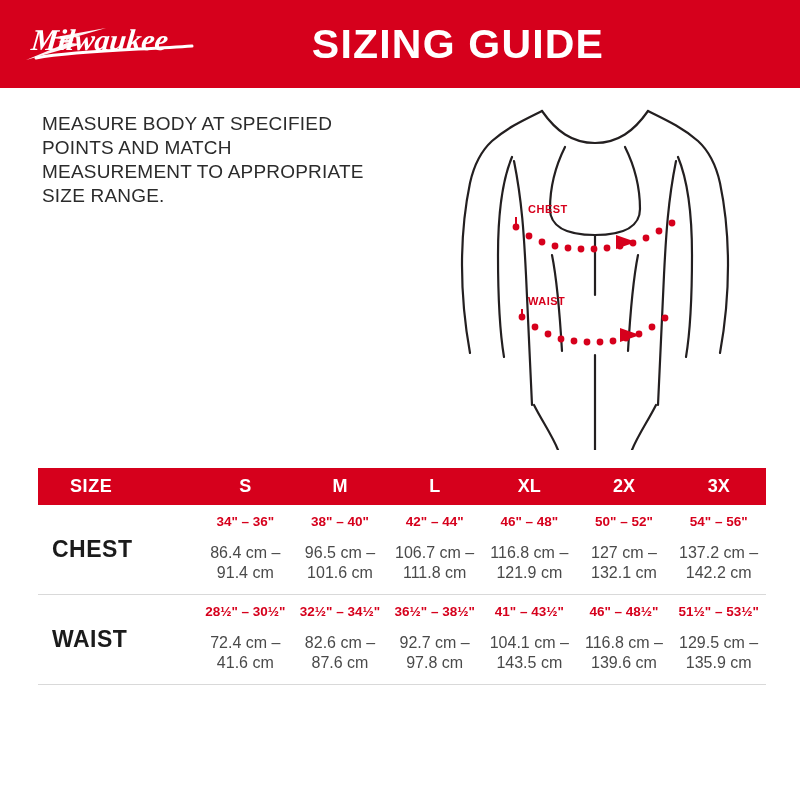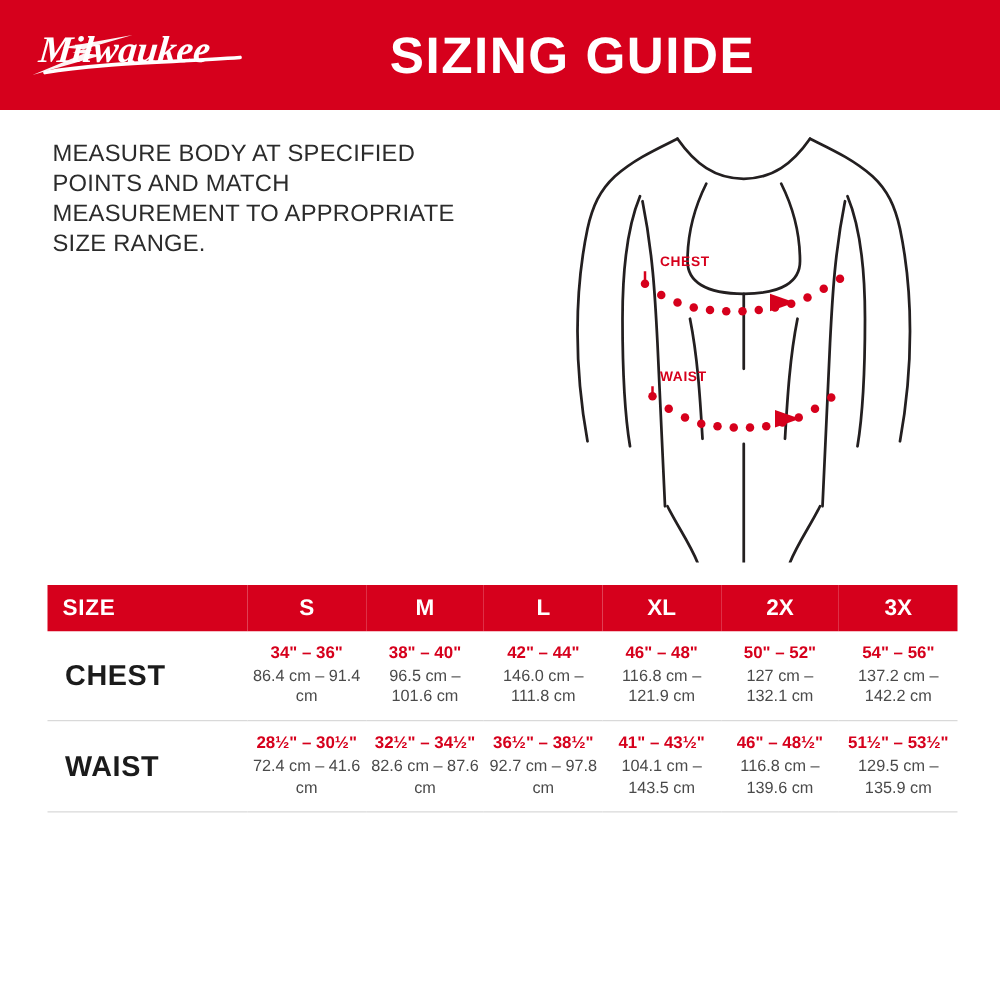--- a/index.html
+++ b/index.html
@@ -82,21 +82,21 @@
     border-collapse: collapse;
     table-layout: fixed;
   }
   .tbl th.size-head {
     background: #d6001c;
     color: #ffffff;
     font-size: 18px;
     font-weight: bold;
     letter-spacing: 0.6px;
     text-align: left;
-    padding: 8px 0 8px 12px;
+    padding: 8px 0 8px 32px;
     height: 36px;
   }
   .tbl th.col-head {
     background: #d6001c;
     color: #ffffff;
     font-size: 18px;
     font-weight: bold;
     text-align: center;
     height: 36px;
   }
@@ -118,23 +118,23 @@
   .tbl tbody tr.last { border-bottom: 1px solid #d9d9d9; }
   .inch {
     color: #d6001c;
     font-size: 13.5px;
     font-weight: bold;
     white-space: nowrap;
     line-height: 1.25;
   }
   .cm {
     color: #4a4a4a;
-    font-size: 13px;
+    font-size: 16px;
     line-height: 1.25;
-    margin-top: 2px;
+    margin-top: 12px;
   }
   .lbl-chest-tag, .lbl-waist-tag {
     fill: #d6001c;
     font-family: "Liberation Sans", sans-serif;
     font-size: 11px;
     font-weight: bold;
     letter-spacing: 0.5px;
   }
 </style>
 </head>
@@ -251,21 +251,21 @@
           <td class="cell">
             <div class="inch">34" – 36"</div>
             <div class="cm">86.4 cm – 91.4 cm</div>
           </td>
           <td class="cell">
             <div class="inch">38" – 40"</div>
             <div class="cm">96.5 cm – 101.6 cm</div>
           </td>
           <td class="cell">
             <div class="inch">42" – 44"</div>
-            <div class="cm">146.0 cm – 111.8 cm</div>
+            <div class="cm">106.7 cm – 111.8 cm</div>
           </td>
           <td class="cell">
             <div class="inch">46" – 48"</div>
             <div class="cm">116.8 cm – 121.9 cm</div>
           </td>
           <td class="cell">
             <div class="inch">50" – 52"</div>
             <div class="cm">127 cm – 132.1 cm</div>
           </td>
           <td class="cell">

